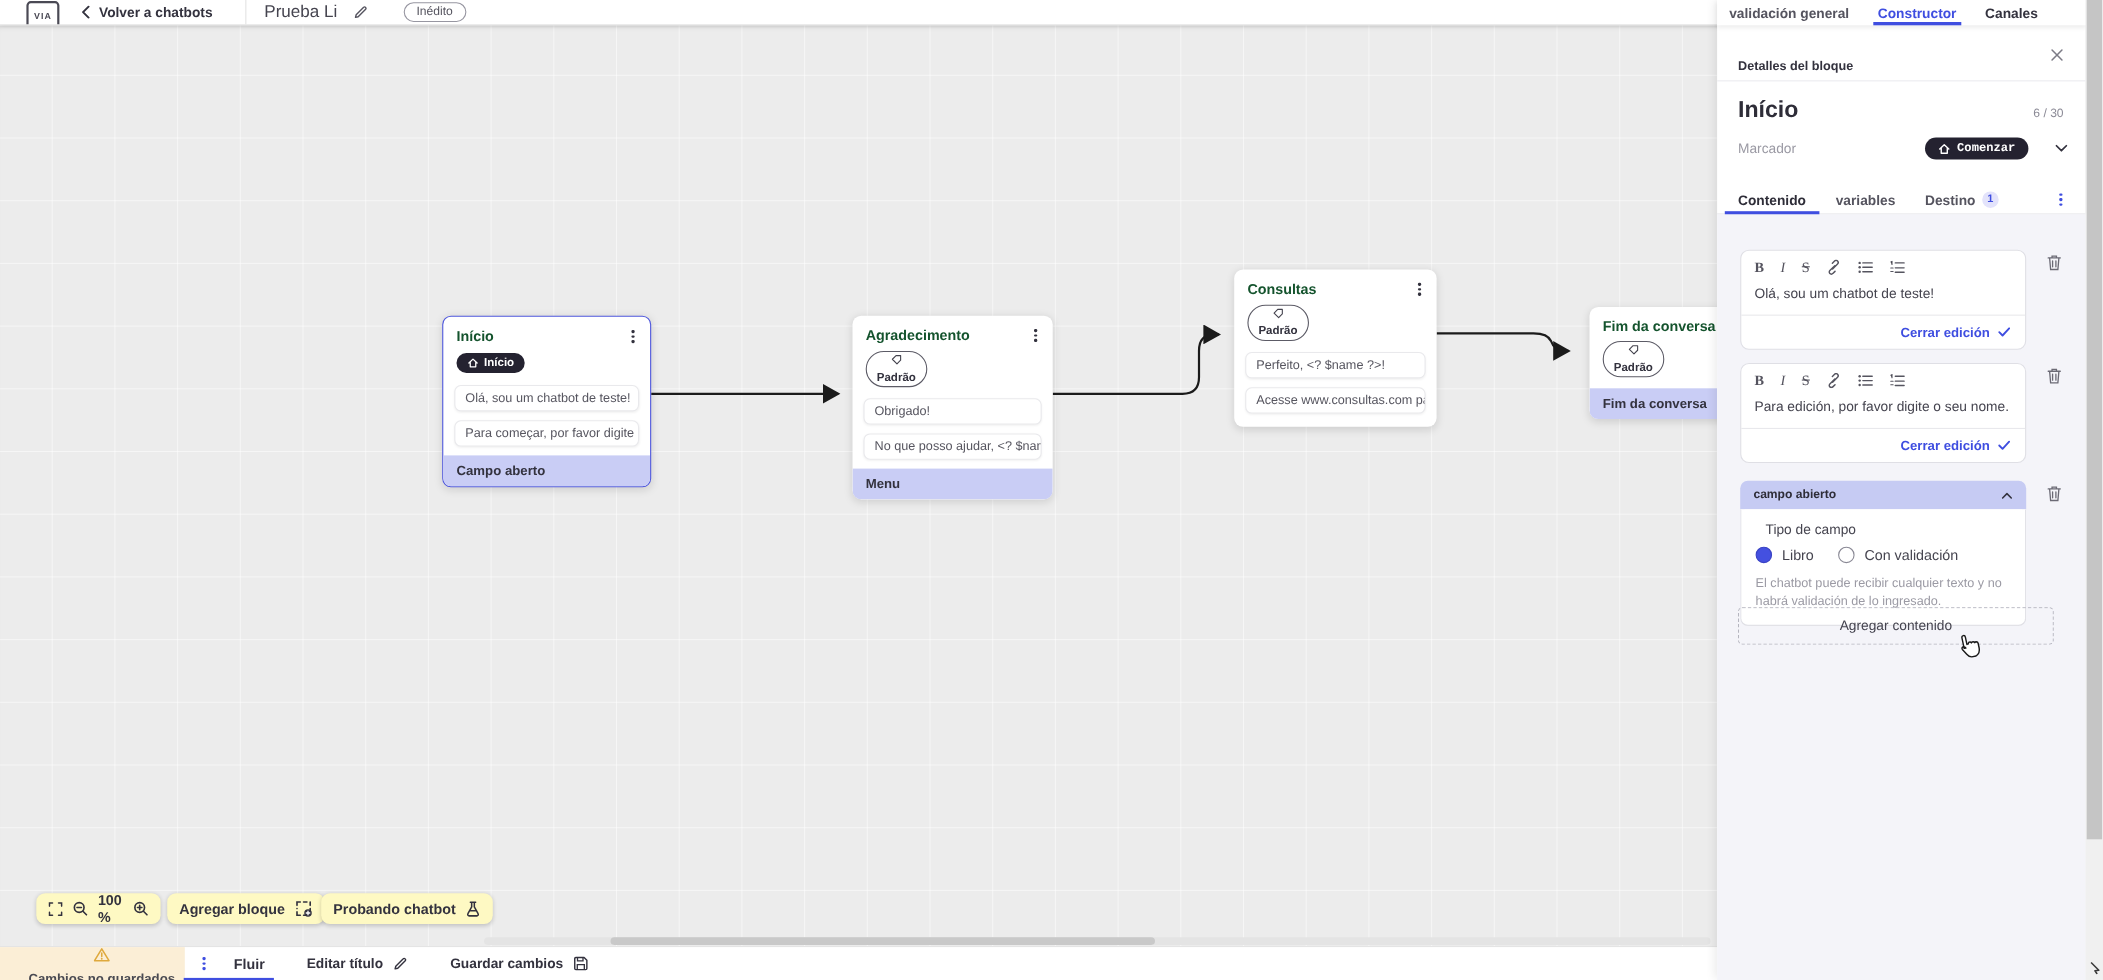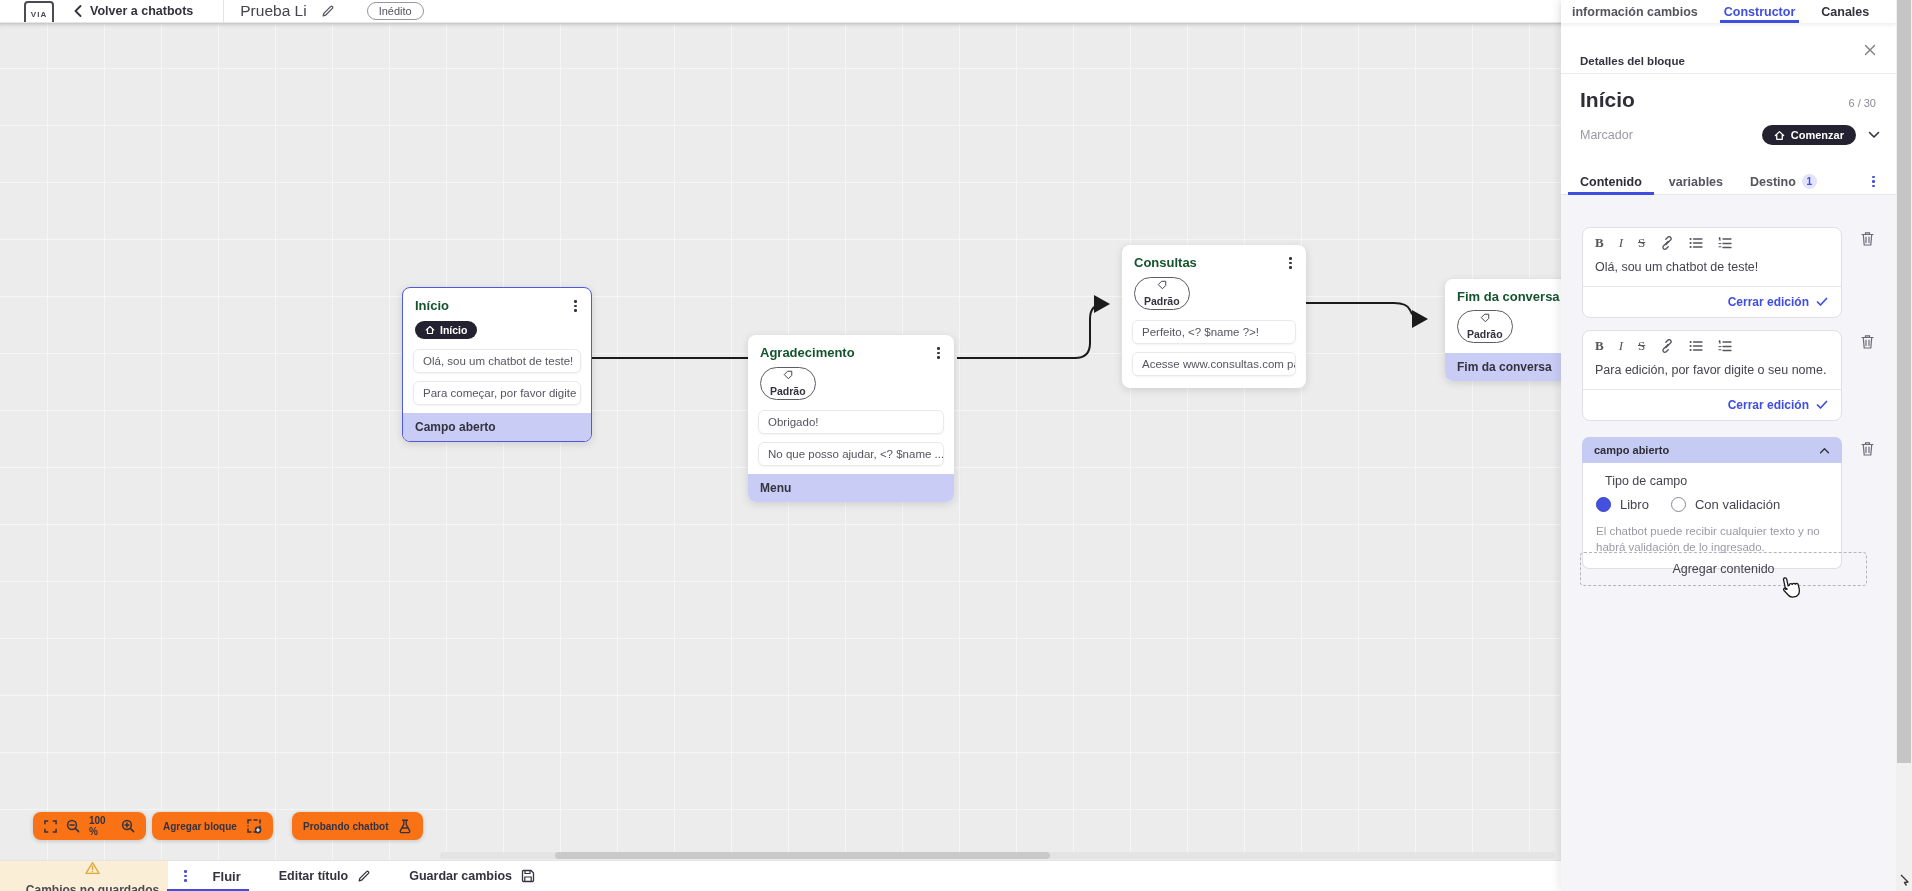--- a/index.html
+++ b/index.html
@@ -44,23 +44,23 @@
                border-radius:999px; padding:3px 10px; font-size:10.5px; font-weight:bold; margin:7px 0 0 12px; }
   .pill-tag { display:inline-flex; align-items:center; gap:5px; border:1px solid #5c5b66; color:#33323e;
               border-radius:999px; padding:2px 9px; font-size:10.5px; font-weight:bold; margin:6px 0 0 12px; background:#fff;flex-direction:column; }
   .node-items { margin-top:10px; }
   .node-msg { margin:0 10px 8px 10px; background:#fff; border:1px solid #e9e9ec; border-radius:6px;
               padding:5px 9px; font-size:11.5px; color:#56555f; white-space:nowrap; overflow:hidden;
               box-shadow:0 1px 2px rgba(0,0,0,.05); }
   .node-action { background:#c9cdf5; padding:7px 12px; font-size:12px; font-weight:bold; color:#33323e; }
 
   
-  .ctrl-card { position:absolute; top:812px; height:28px; background:#f97316; border-radius:8px;
+  .ctrl-card { position:absolute; top:812px; height:28px; background:#fef9c3; border-radius:8px;
                box-shadow:0 1px 4px rgba(0,0,0,.18); display:flex; align-items:center; gap:9px;
-               padding:0 11px; z-index:3; font-size:10px; font-weight:bold; color:#33323e; cursor:pointer; }
+               padding:0 11px; z-index:3; font-size:13px; font-weight:bold; color:#33323e; cursor:pointer; }
   .hscroll-track { position:absolute; left:440px; top:852px; width:1115px; height:7px; background:#e4e4e4; border-radius:4px; z-index:3; }
   .hscroll-thumb { position:absolute; left:115px; top:0; width:495px; height:7px; background:#c9c9c9; border-radius:4px; }
 
   
   #bottombar { position:absolute; left:0; top:860px; width:1561px; height:31px; background:#fff;
                border-top:1px solid #e4e4e4; display:flex; align-items:center; z-index:20; }
   .warn-chip { width:168px; height:100%; background:#fbeed6; display:flex; align-items:center; gap:8px; padding-left:17px;flex-direction:column; }
   .warn-label { font-size:12px; font-weight:bold; color:#4a4a52; }
   .bb-kebab { margin-left:14px; }
   .bb-tab { position:relative; margin-left:24px; font-size:13px; font-weight:bold; color:#33323e; cursor:pointer; }
@@ -78,21 +78,21 @@
   .ptab.dark { color:#33323e; }
   .panel-head { display:flex; justify-content:space-between; align-items:center; padding:10px 20px 6px 19px; flex:none; }
   .panel-head-title { font-size:11.5px; font-weight:bold; color:#33323e;margin-top:22px; }
   .close-x { color:#7c7b86; cursor:pointer; }
   .panel-div { height:1px; background:#ececf0; flex:none; }
   .block-title-row { display:flex; justify-content:space-between; align-items:flex-end; padding:14px 20px 0 19px; flex:none; }
   .block-title { font-size:21px; font-weight:bold; color:#2e2d38; }
   .char-count { font-size:11px; color:#8a8995; padding-bottom:3px; }
   .marker-row { display:flex; justify-content:space-between; align-items:center; padding:13px 16px 0 19px; flex:none; }
   .marker-label { font-size:12.5px; color:#9b9aa4; }
-  .marker-right { display:flex; align-items:center; gap:12px; }
+  .marker-right { display:flex; align-items:center; gap:24px;font-family:Liberation Mono, monospace; }
   .pill-dark2 { display:inline-flex; align-items:center; gap:6px; background:#242230; color:#fff;
                 border-radius:999px; padding:4px 12px; font-size:11px; font-weight:bold; cursor:pointer; }
   .panel-tabs2 { display:flex; align-items:center; gap:27px; padding:0 19px; margin-top:24px; height:26px;
                  border-bottom:1px solid #e6e6ea; flex:none; }
   .ptab2 { font-size:12.5px; font-weight:bold; color:#55545f; height:100%; display:flex; align-items:center; gap:6px; position:relative; cursor:pointer; }
   .ptab2.active { color:#2e2d38; }
   .ptab2.active::after { content:""; position:absolute; left:-12px; right:-12px; bottom:-1px; height:3px; background:#3f4ee0; }
   .num-badge { width:15px; height:15px; border-radius:50%; background:#e3e3fb; color:#3f4ee0;
                font-size:10px; font-weight:bold; display:flex; align-items:center; justify-content:center; }
   .tabs2-kebab { margin-left:auto; }
@@ -163,21 +163,21 @@
       </span>
     <span>Início</span>
   </span>
   <div class="node-items">
     <div class="node-msg">Olá, sou um chatbot de teste!</div>
     <div class="node-msg">Para começar, por favor digite o ...</div>
     <div class="node-action">Campo aberto</div>
   </div>
 </div>
 
-<div class="node abs" style="left:748px; top:287px; width:206px;margin-top:48px;">
+<div class="node abs" style="left:775px; top:287px; width:182px;">
   <div class="node-head">
     <span class="node-title">Agradecimento</span>
     <span class="kebab">
         <i></i>
         <i></i>
         <i></i>
       </span>
   </div>
   <span class="pill-tag">
     <span class="icon">
@@ -331,21 +331,21 @@
         <svg width="14" height="14" viewBox="0 0 14 14">
           <path d="M1.5 2.5 A1 1 0 0 1 2.5 1.5 H10 L12.5 4 V11.5 A1 1 0 0 1 11.5 12.5 H2.5 A1 1 0 0 1 1.5 11.5 Z" fill="none" stroke="#33323e" stroke-width="1.3" stroke-linejoin="round"></path>
           <path d="M4 1.8 V4.5 H9 V1.8 M3.8 12.2 V8 H10.2 V12.2" fill="none" stroke="#33323e" stroke-width="1.2"></path>
         </svg>
       </span>
   </div>
 </div>
 
 <div id="panel">
   <div class="panel-tabs">
-    <span class="ptab">información cambios</span>
+    <span class="ptab">validación general</span>
     <span class="ptab active">Constructor</span>
     <span class="ptab dark">Canales</span>
   </div>
 
   <div class="panel-head">
     <span class="panel-head-title">Detalles del bloque</span>
     <span class="close-x icon">
         <svg width="12" height="12" viewBox="0 0 12 12">
           <path d="M1.5 1.5 L10.5 10.5 M10.5 1.5 L1.5 10.5" stroke="#7c7b86" stroke-width="1.4" stroke-linecap="round"></path>
         </svg>

